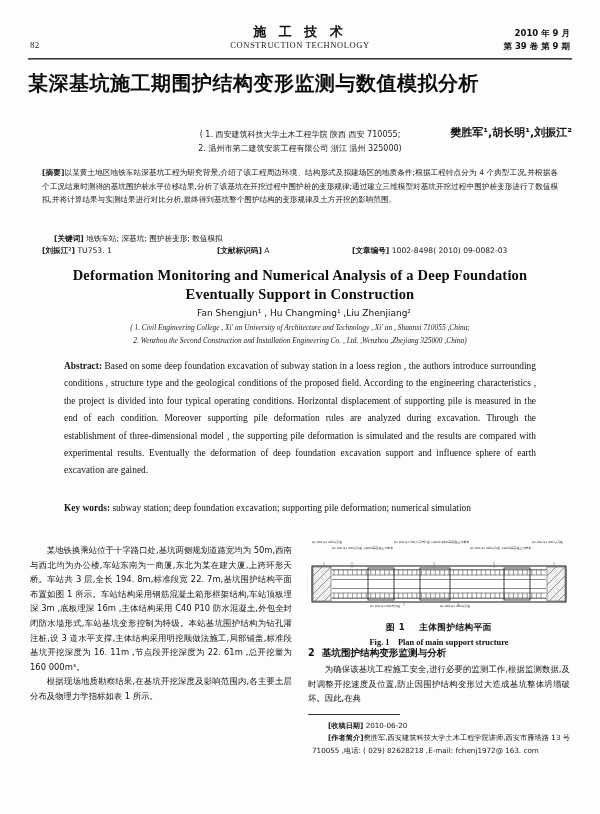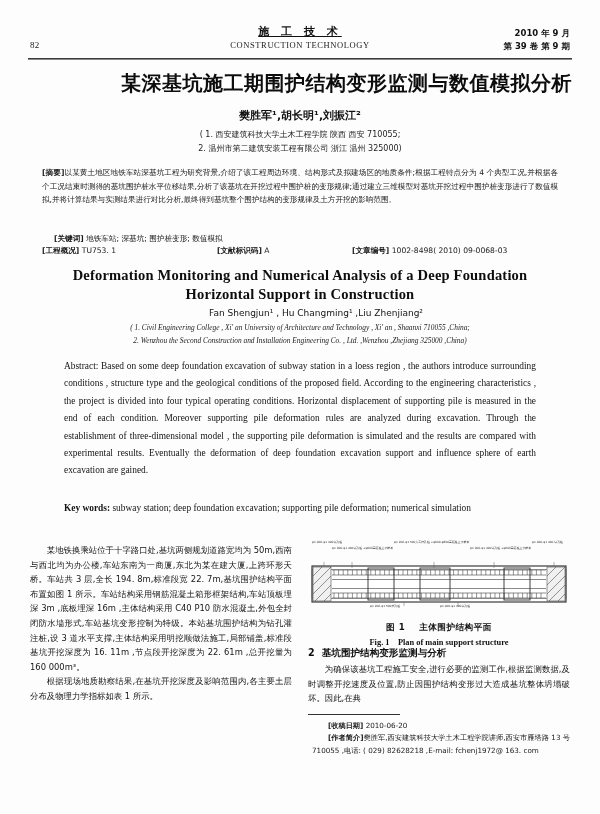--- a/index.html
+++ b/index.html
@@ -39,26 +39,25 @@
     color: #222;
   }
   .runhead .journal {
     position: absolute;
     left: 0; top: 0;
     width: 544px;
     text-align: center;
   }
   .journal-cn {
     font-family: "DejaVu Sans", sans-serif;
-    font-size: 11px;
+    font-size: 13px;
     font-weight: bold;
     letter-spacing: 4px;
     color: #111;
     line-height: 12px;
-    text-decoration: underline;
   }
   .journal-en {
     font-size: 8.5px;
     font-variant: small-caps;
     letter-spacing: 0.6px;
     color: #222;
     line-height: 12px;
     margin-top: 1px;
   }
   .runhead .issue {
@@ -79,32 +78,32 @@
     border-bottom: 0.9px solid #888;
     height: 2.4px;
     box-sizing: border-box;
   }
 
   
   .title-cn {
     position: absolute;
     left: 28px; top: 70px;
     width: 544px;
-    text-align: right;
+    text-align: left;
     font-family: "DejaVu Sans", sans-serif;
     font-weight: bold;
     font-size: 20px;
     letter-spacing: 0.5px;
     color: #0d0d0d;
   }
   .authors-cn {
     position: absolute;
-    left: 28px; top: 108px;
+    left: 28px; top: 125px;
     width: 544px;
-    text-align: center;
+    text-align: right;
     font-family: "DejaVu Sans", sans-serif;
     font-size: 11px;
     font-weight: bold;
     color: #111;
   }
   .affil-cn {
     position: absolute;
     left: 28px; top: 128px;
     width: 544px;
     text-align: center;
@@ -156,21 +155,21 @@
     width: 480px;
     text-align: center;
     font-size: 14.5px;
     font-weight: bold;
     line-height: 19px;
     letter-spacing: 0.2px;
     color: #0d0d0d;
   }
   .authors-en {
     position: absolute;
-    left: 76px; top: 308px;
+    left: 64px; top: 308px;
     width: 480px;
     text-align: center;
     font-family: "DejaVu Sans", sans-serif;
     font-size: 9px;
     color: #141414;
   }
   .affil-en {
     position: absolute;
     left: 46px; top: 322px;
     width: 508px;
@@ -184,21 +183,21 @@
   
   .abs-en {
     position: absolute;
     left: 64px; top: 358px;
     width: 472px;
     font-size: 9.4px;
     line-height: 17.4px;
     text-align: justify;
     color: #141414;
   }
-  .abs-en b { font-weight: normal; }
+  .abs-en b { font-weight: bold; }
   .kw-en {
     position: absolute;
     left: 64px; top: 500px;
     width: 472px;
     font-size: 9.4px;
     line-height: 17.4px;
     text-align: justify;
     color: #141414;
   }
   .kw-en b { font-weight: bold; }
@@ -319,36 +318,36 @@
     <span class="lbl">[摘要]</span><span>以某黄土地区地铁车站深基坑工程为研究背景,介绍了该工程周边环境、结构形式及拟建场区的地质条件;根据工程特点分为 4 个典型工况,并根据各个工况结束时测得的基坑围护桩水平位移结果,分析了该基坑在开挖过程中围护桩的变形规律;通过建立三维模型对基坑开挖过程中围护桩变形进行了数值模拟,并将计算结果与实测结果进行对比分析,最终得到基坑整个围护结构的变形规律及土方开挖的影响范围。</span>
   </div>
 
   <div class="kw-cn">
     <span class="lbl">[关键词]</span>
     <span>地铁车站; 深基坑; 围护桩变形; 数值模拟</span>
   </div>
 
   <div class="clsrow">
     <span class="c1">
-      <span class="lbl">[工程概况]</span>
+      <span class="lbl">[刘振江²]</span>
       <span>TU753. 1</span>
     </span>
     <span class="c2">
       <span class="lbl">[文献标识码]</span>
       <span>A</span>
     </span>
     <span class="c3">
       <span class="lbl">[文章编号]</span>
-      <span>1002-8498( 2010) 09-0068-03</span>
+      <span>1002-8498( 2010) 09-0082-03</span>
     </span>
   </div>
 
   <div class="title-en">
     <div>Deformation Monitoring and Numerical Analysis of a Deep Foundation</div>
-    <div>Horizontal Support in Construction</div>
+    <div>Eventually Support in Construction</div>
   </div>
 
   <div class="authors-en">Fan Shengjun¹ , Hu Changming¹ ,Liu Zhenjiang²</div>
 
   <div class="affil-en">
     <div>( 1. Civil Engineering College , Xi' an University of Architecture and Technology , Xi' an , Shaanxi   710055 ,China;</div>
     <div>2. Wenzhou the Second Construction and Installation Engineering Co.  , Ltd.  ,Wenzhou ,Zhejiang   325000 ,China)</div>
   </div>
 
   <div class="abs-en">

